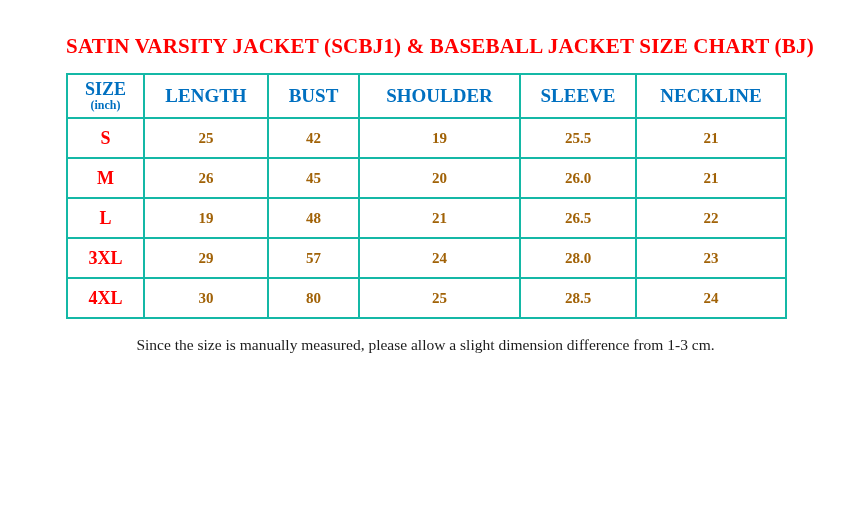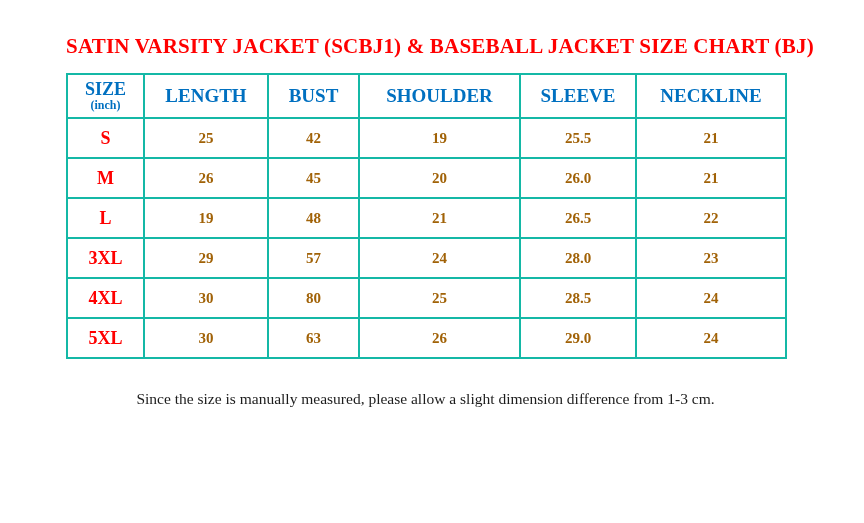--- a/index.html
+++ b/index.html
@@ -22,21 +22,21 @@
   th, td {
     border: 2px solid #14b8a6; text-align: center; vertical-align: middle;
     overflow: hidden;
   }
   thead th { height: 44px; color: #0070c0; font-weight: bold; font-size: 19px; line-height: 1.05; }
   th .size-label { font-size: 18px; display: block; }
   th .size-unit { font-size: 12px; display: block; font-weight: bold; }
   tbody td { height: 40px; font-size: 15px; font-weight: bold; color: #a16207; }
   tbody td.size-cell { color: #ff0000; font-size: 18px; }
   .footnote {
-    margin-top: 31px; text-align: center;
+    margin-top: 17px; text-align: center;
     font-size: 15.5px; color: #1c1c1c; font-weight: normal;
   }
 </style>
 </head>
 <body>
 
 <div class="page">
   <div class="content">
 
     <h1 class="title">SATIN VARSITY JACKET (SCBJ1) &amp; BASEBALL JACKET SIZE CHART (BJ)</h1>
@@ -97,27 +97,19 @@
           <td>23</td>
         </tr>
         <tr>
           <td class="size-cell">4XL</td>
           <td>30</td>
           <td>80</td>
           <td>25</td>
           <td>28.5</td>
           <td>24</td>
         </tr>
-        <tr>
-          <td class="size-cell">5XL</td>
-          <td>30</td>
-          <td>63</td>
-          <td>26</td>
-          <td>29.0</td>
-          <td>24</td>
-        </tr>
       </tbody>
     </table>
 
     <p class="footnote">Since the size is manually measured, please allow a slight dimension difference from 1-3 cm.</p>
 
   </div>
 </div>
 
 </body></html>

